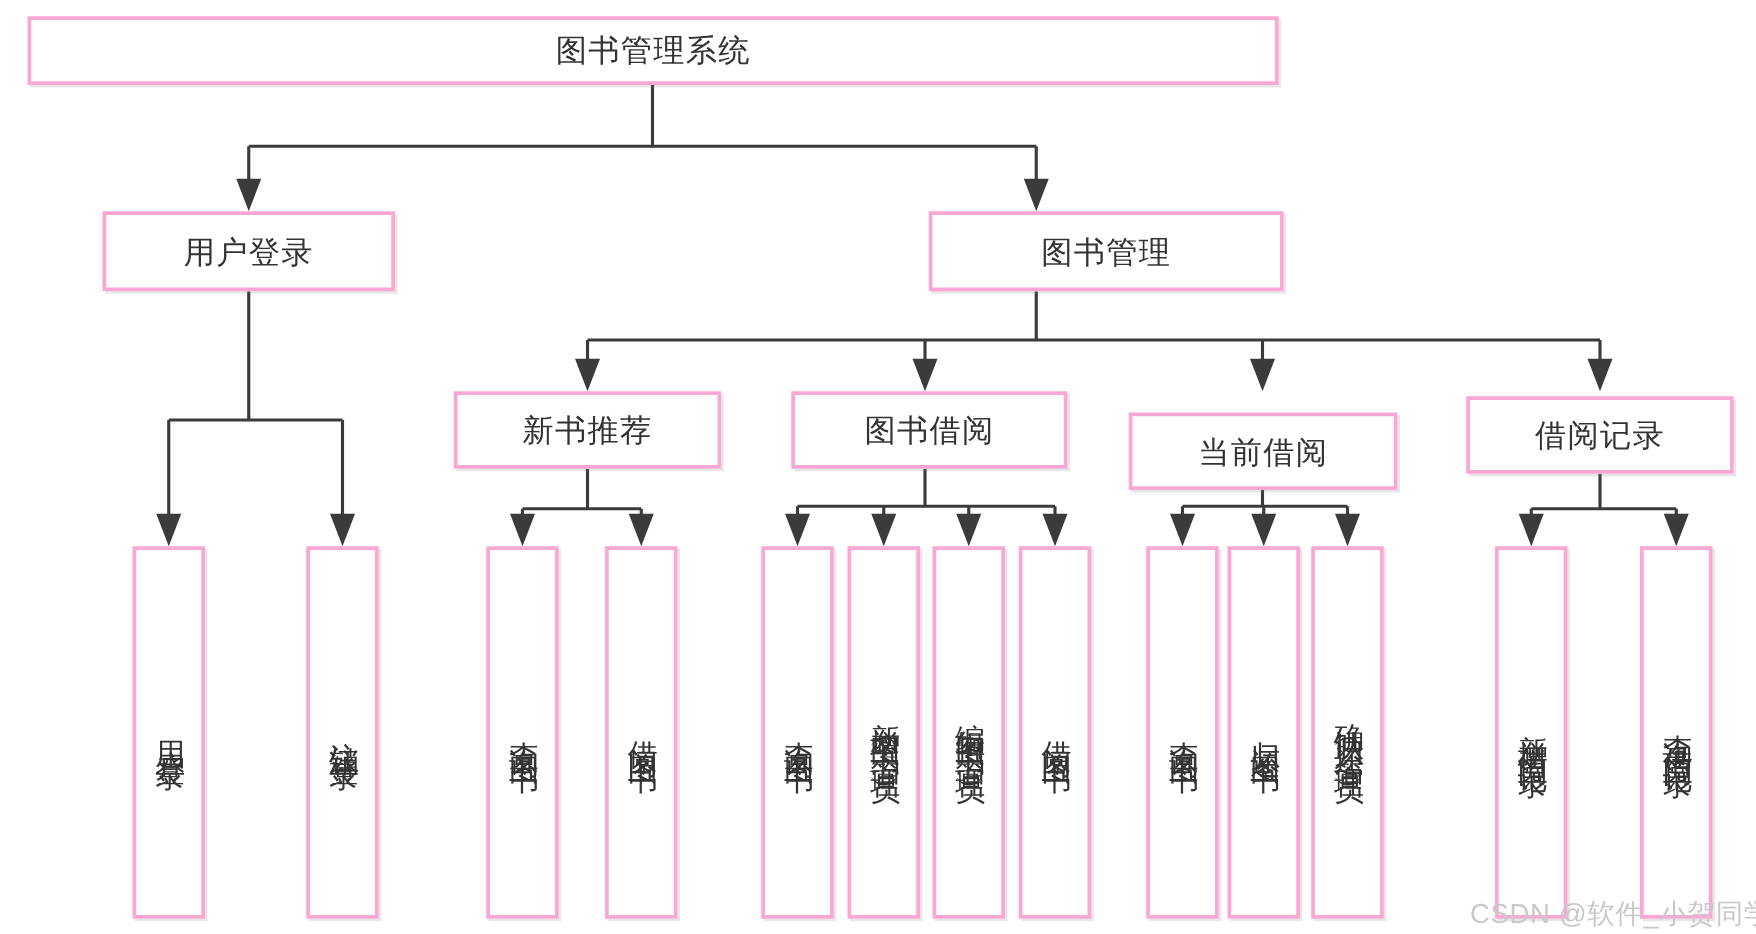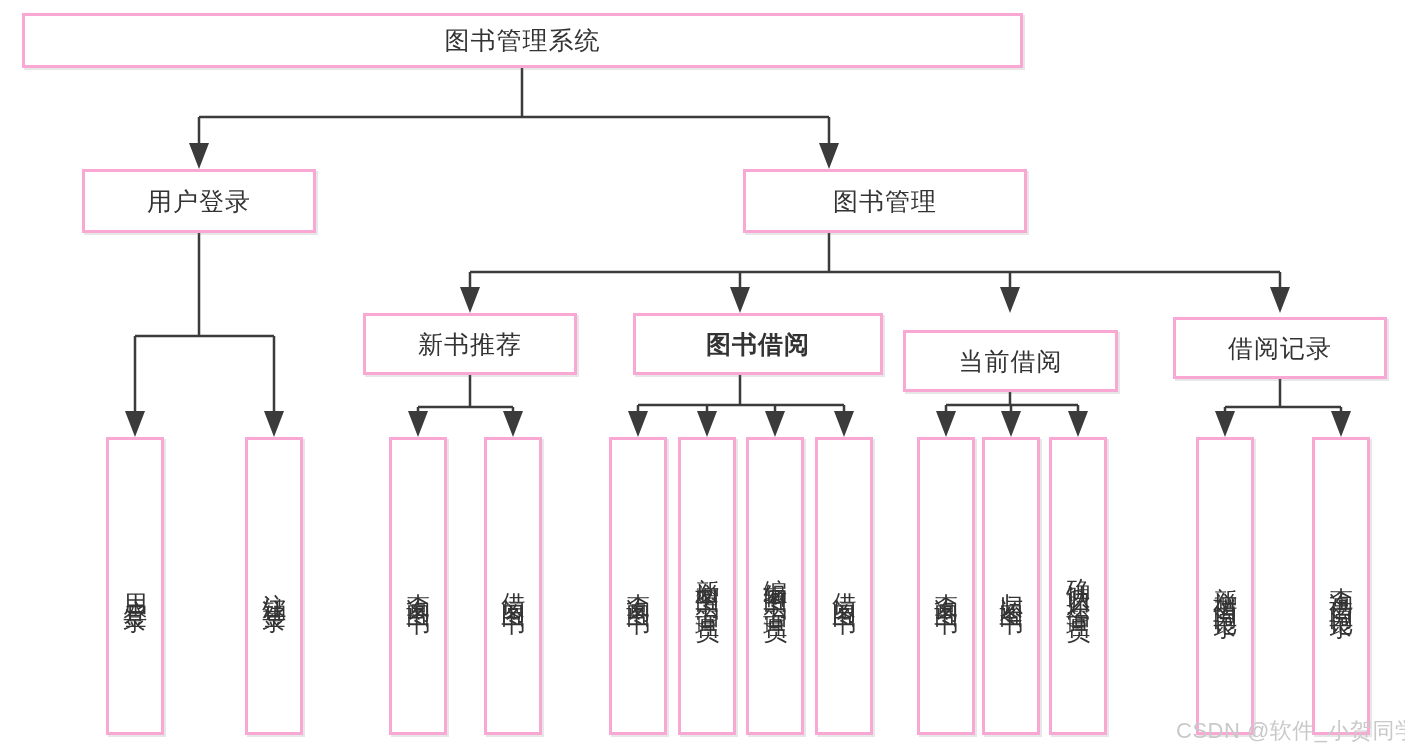--- a/index.html
+++ b/index.html
@@ -40,21 +40,21 @@
     letter-spacing: 6px;
     line-height: 1.1;
   }
   
   .n-root   { left: 22px;   top: 13px;  width: 1001px; height: 55px; }
   
   .n-user   { left: 82px;   top: 169px; width: 234px;  height: 64px; }
   .n-mgmt   { left: 711px;  top: 169px; width: 284px;  height: 64px; margin-left: 32px; }
   
   .n-rec    { left: 363px;  top: 313px; width: 214px;  height: 62px; }
-  .n-bor    { left: 633px;  top: 313px; width: 250px;  height: 62px; font-weight: bold; }
+  .n-bor    { left: 633px;  top: 313px; width: 221px;  height: 62px; }
   .n-cur    { left: 903px;  top: 330px; width: 215px;  height: 62px; }
   .n-recd   { left: 1173px; top: 317px; width: 214px;  height: 62px; }
   
   .leaf     { top: 437px; width: 58px; height: 298px; }
   .l-u0 { left: 106px; }  .l-u1 { left: 245px; }
   .l-r0 { left: 389px; }  .l-r1 { left: 484px; }
   .l-b0 { left: 609px; }  .l-b1 { left: 678px; }  .l-b2 { left: 746px; }  .l-b3 { left: 815px; }
   .l-c0 { left: 917px; }  .l-c1 { left: 982px; }  .l-c2 { left: 1049px; }
   .l-d0 { left: 1196px; } .l-d1 { left: 1312px; }
   .watermark {

